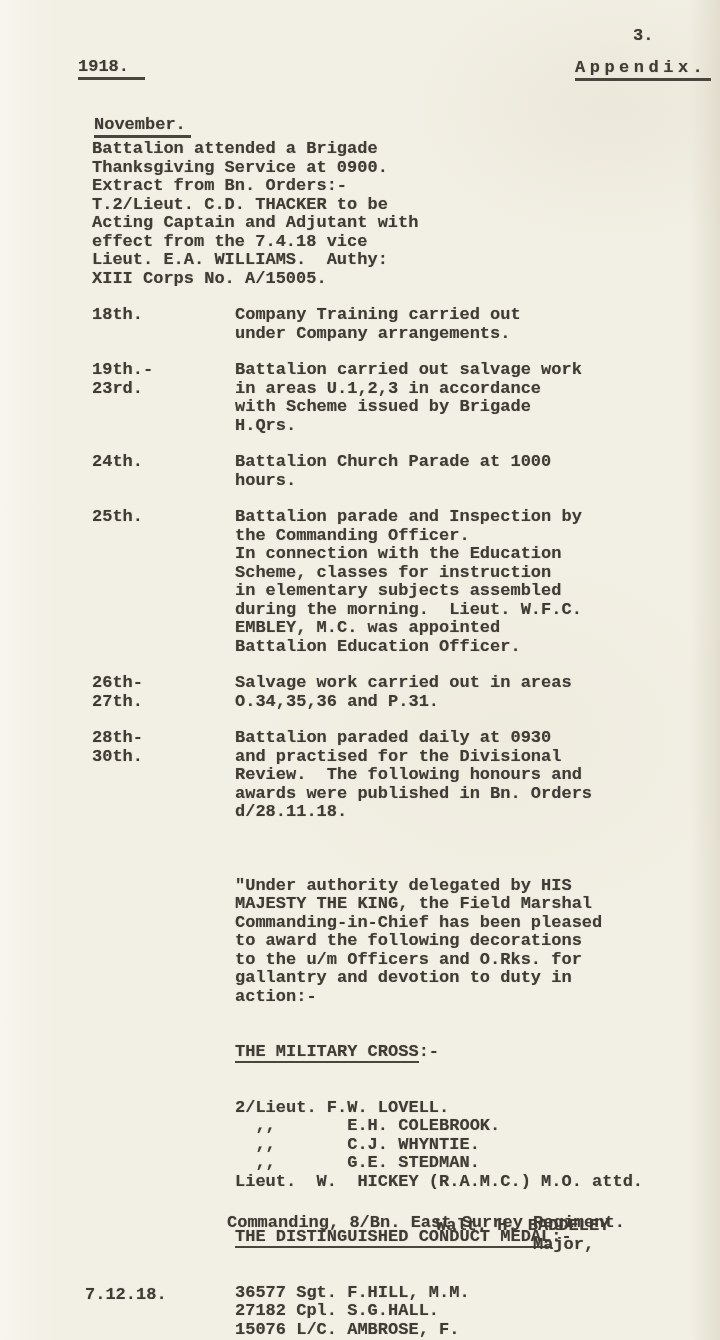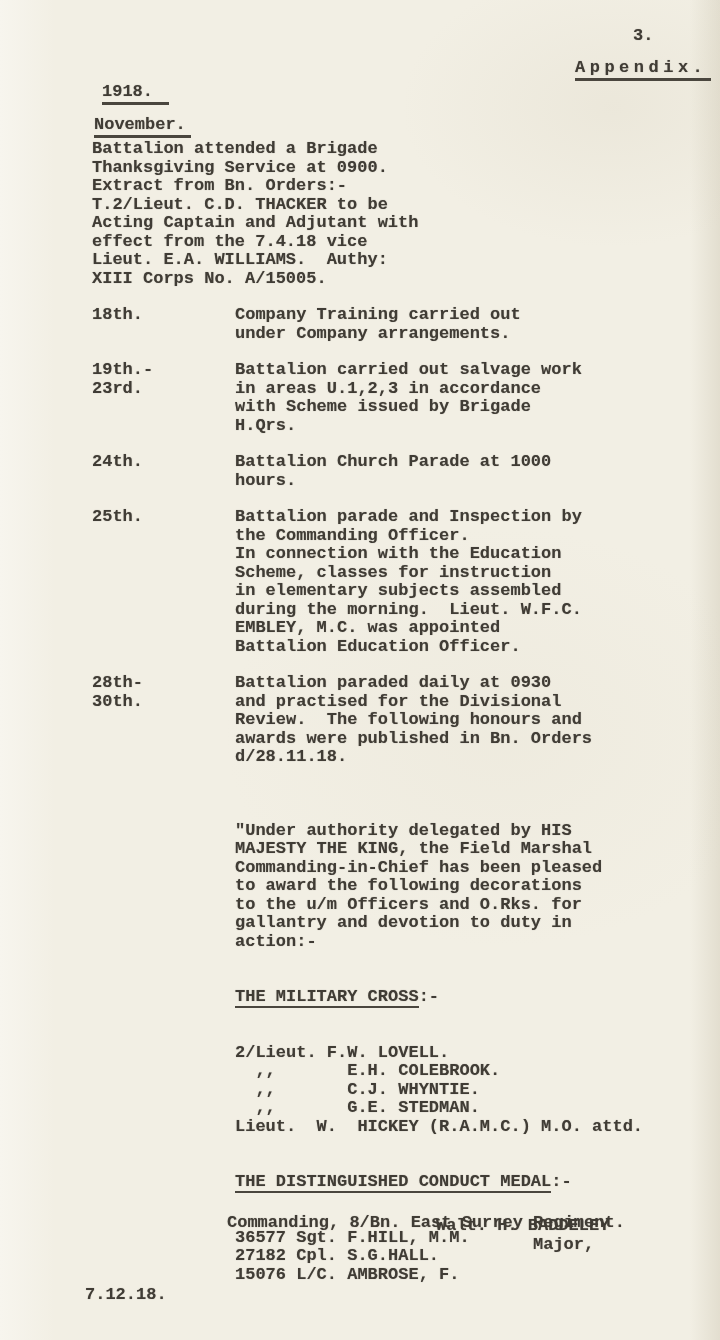--- a/index.html
+++ b/index.html
@@ -15,21 +15,21 @@
       #f2efe4;
     overflow:hidden;
     font-family:"Liberation Mono","DejaVu Sans Mono",monospace;
     font-size:17px;
     line-height:18.5px;
     font-weight:700;
     color:#403c35;
     text-shadow:0 0 1px rgba(64,60,53,.45);
   }
   .page-num{position:absolute;left:633px;top:27px;}
-  .year{position:absolute;left:102px;top:58px;padding-right:16px;border-bottom:3px solid #4a463e;margin-top:25px;}
+  .year{position:absolute;left:78px;top:58px;padding-right:16px;border-bottom:3px solid #4a463e;}
   .appendix{position:absolute;left:575px;top:59px;letter-spacing:4.5px;padding-right:4px;border-bottom:3px solid #4a463e;}
   .month{position:absolute;left:94px;top:96px;padding-right:5px;border-bottom:3px solid #4a463e;margin-top:20px;}
   .entries{position:absolute;left:92px;top:140px;width:610px;}
   .entry{display:grid;grid-template-columns:143px 1fr;margin-bottom:18px;}
   .edate,.etext{white-space:pre;}
   .quote{margin-left:143px;white-space:pre;}
   .hu{border-bottom:2.5px solid #4a463e;}
   .sig-name{position:absolute;left:436px;top:1217px;}
   .sig-rank{position:absolute;left:533px;top:1236px;text-align:center;}
   .sig-cmd{position:absolute;left:227px;top:1214px;}
@@ -84,20 +84,26 @@
       <div class="etext">Battalion parade and Inspection by
 the Commanding Officer.
 In connection with the Education
 Scheme, classes for instruction
 in elementary subjects assembled
 during the morning.  Lieut. W.F.C.
 EMBLEY, M.C. was appointed
 Battalion Education Officer.</div>
     </div>
 
+    <div class="entry">
+      <div class="edate">26th-
+27th.</div>
+      <div class="etext">Salvage work carried out in areas
+O.34,35,36 and P.31.</div>
+    </div>
 
     <div class="entry">
       <div class="edate">28th-
 30th.</div>
       <div class="etext">Battalion paraded daily at 0930
 and practised for the Divisional
 Review.  The following honours and
 awards were published in Bn. Orders
 d/28.11.18.</div>
     </div>

